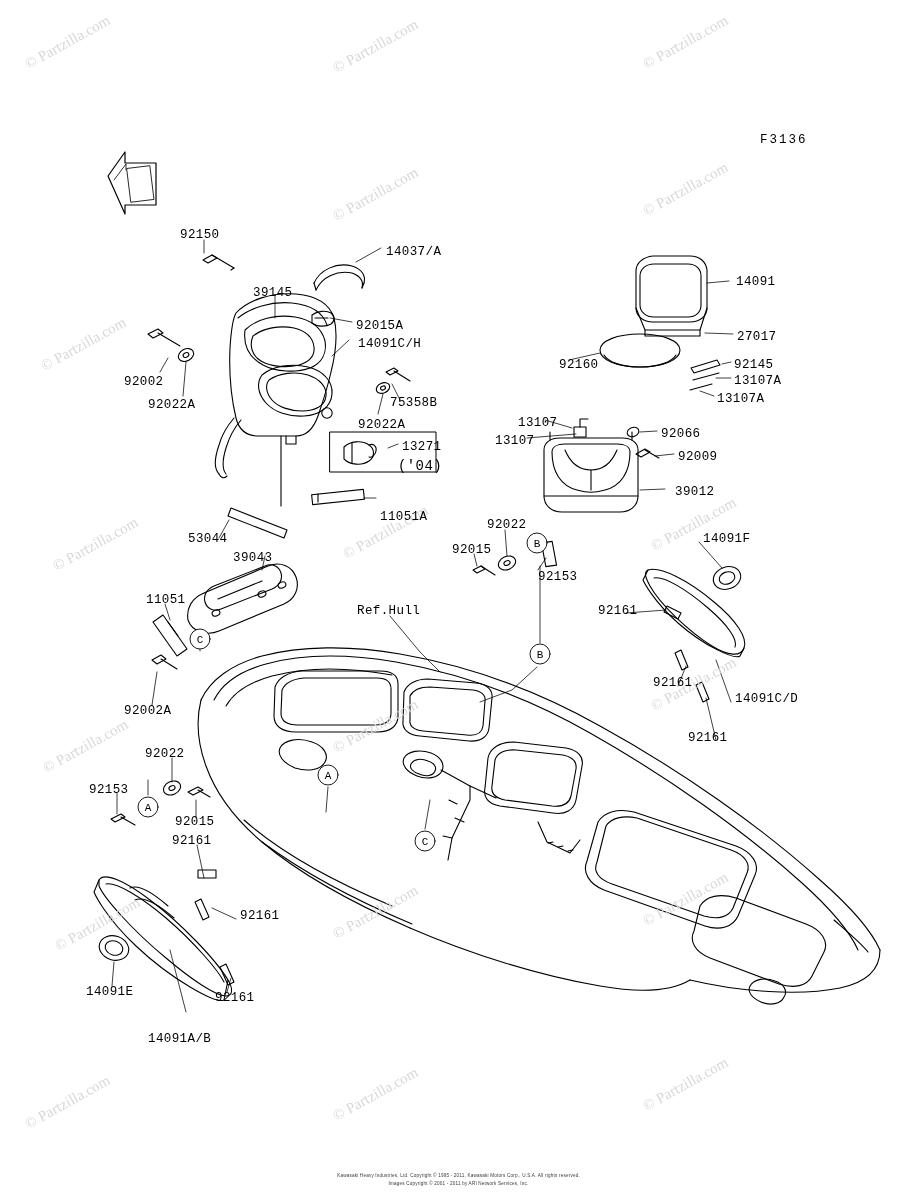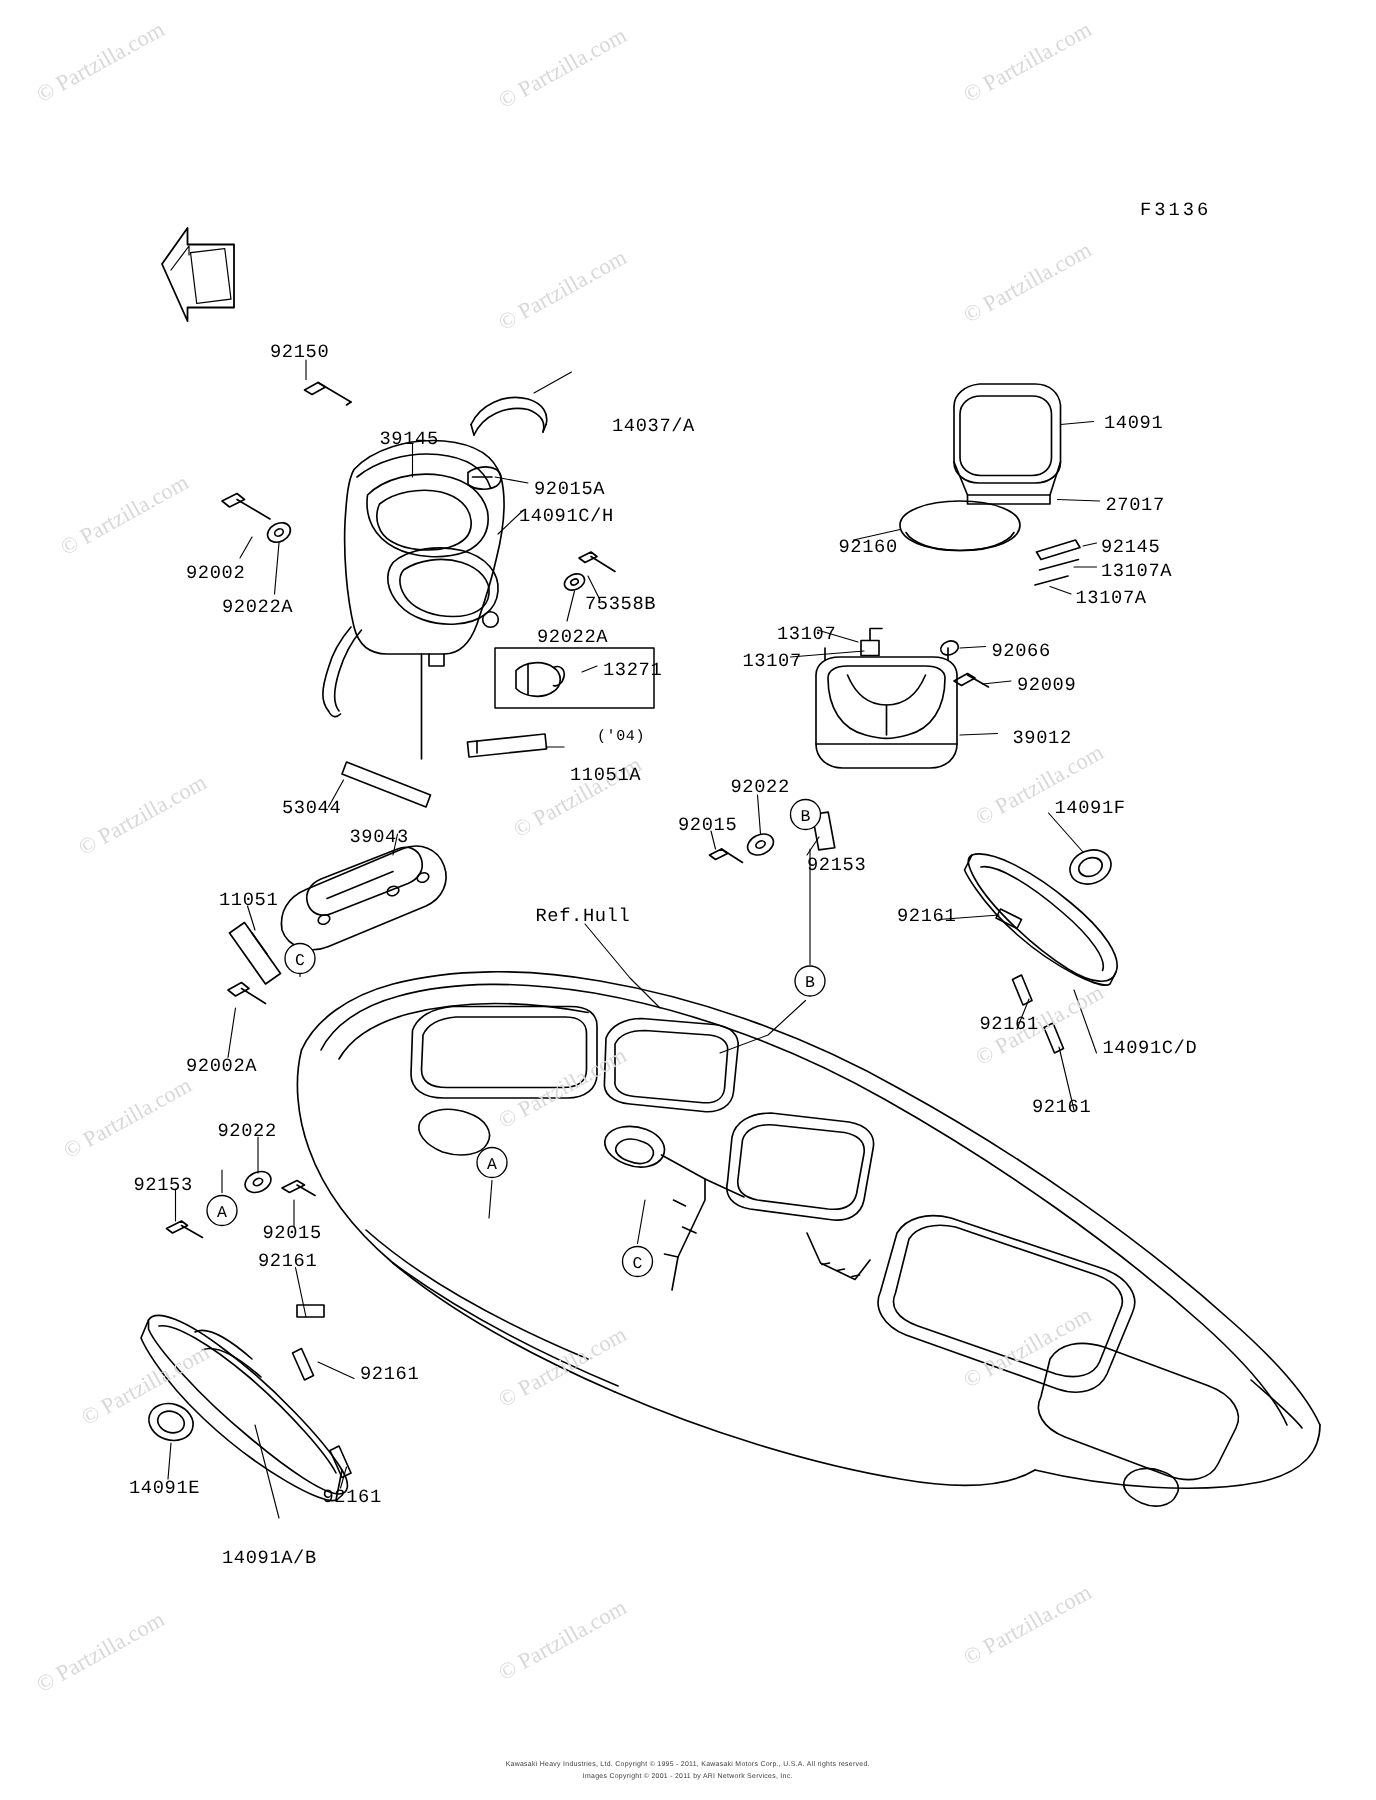--- a/index.html
+++ b/index.html
@@ -34,22 +34,21 @@
   }
   .lbl {
     position: absolute;
     font-family: "Liberation Mono", monospace;
     font-size: 12.5px;
     letter-spacing: 0.4px;
     color: #000;
     white-space: nowrap;
   }
   .lbl.small {
-    font-size: 10px;
-    margin-top: 28px;
+    font-size: 14px;
   }
   .diag-code {
     position: absolute;
     font-family: "Liberation Mono", monospace;
     font-size: 12.5px;
     letter-spacing: 2px;
     color: #000;
   }
   .copyright {
     position: absolute;
@@ -417,25 +416,25 @@
   <div class="wm" style="left:52px;  top:940px;">© Partzilla.com</div>
   <div class="wm" style="left:330px; top:928px;">© Partzilla.com</div>
   <div class="wm" style="left:640px; top:915px;">© Partzilla.com</div>
   <div class="wm" style="left:22px;  top:1118px;">© Partzilla.com</div>
   <div class="wm" style="left:330px; top:1110px;">© Partzilla.com</div>
   <div class="wm" style="left:640px; top:1100px;">© Partzilla.com</div>
 
   <div class="diag-code" style="left:760px; top:133px;">F3136</div>
 
   <div class="lbl" style="left:180px; top:228px;">92150</div>
-  <div class="lbl" style="left:408px; top:245px;margin-top:32px;">14037/A</div>
+  <div class="lbl" style="left:386px; top:245px;">14037/A</div>
   <div class="lbl" style="left:253px; top:286px;">39145</div>
   <div class="lbl" style="left:736px; top:275px;">14091</div>
   <div class="lbl" style="left:356px; top:319px;">92015A</div>
-  <div class="lbl" style="left:346px; top:337px;">14091C/H</div>
+  <div class="lbl" style="left:358px; top:337px;">14091C/H</div>
   <div class="lbl" style="left:737px; top:330px;">27017</div>
   <div class="lbl" style="left:531px; top:358px;margin-left:28px;">92160</div>
   <div class="lbl" style="left:734px; top:358px;">92145</div>
   <div class="lbl" style="left:124px; top:375px;">92002</div>
   <div class="lbl" style="left:734px; top:374px;">13107A</div>
   <div class="lbl" style="left:717px; top:392px;">13107A</div>
   <div class="lbl" style="left:148px; top:398px;">92022A</div>
   <div class="lbl" style="left:390px; top:396px;">75358B</div>
   <div class="lbl" style="left:358px; top:418px;">92022A</div>
   <div class="lbl" style="left:518px; top:416px;">13107</div>

